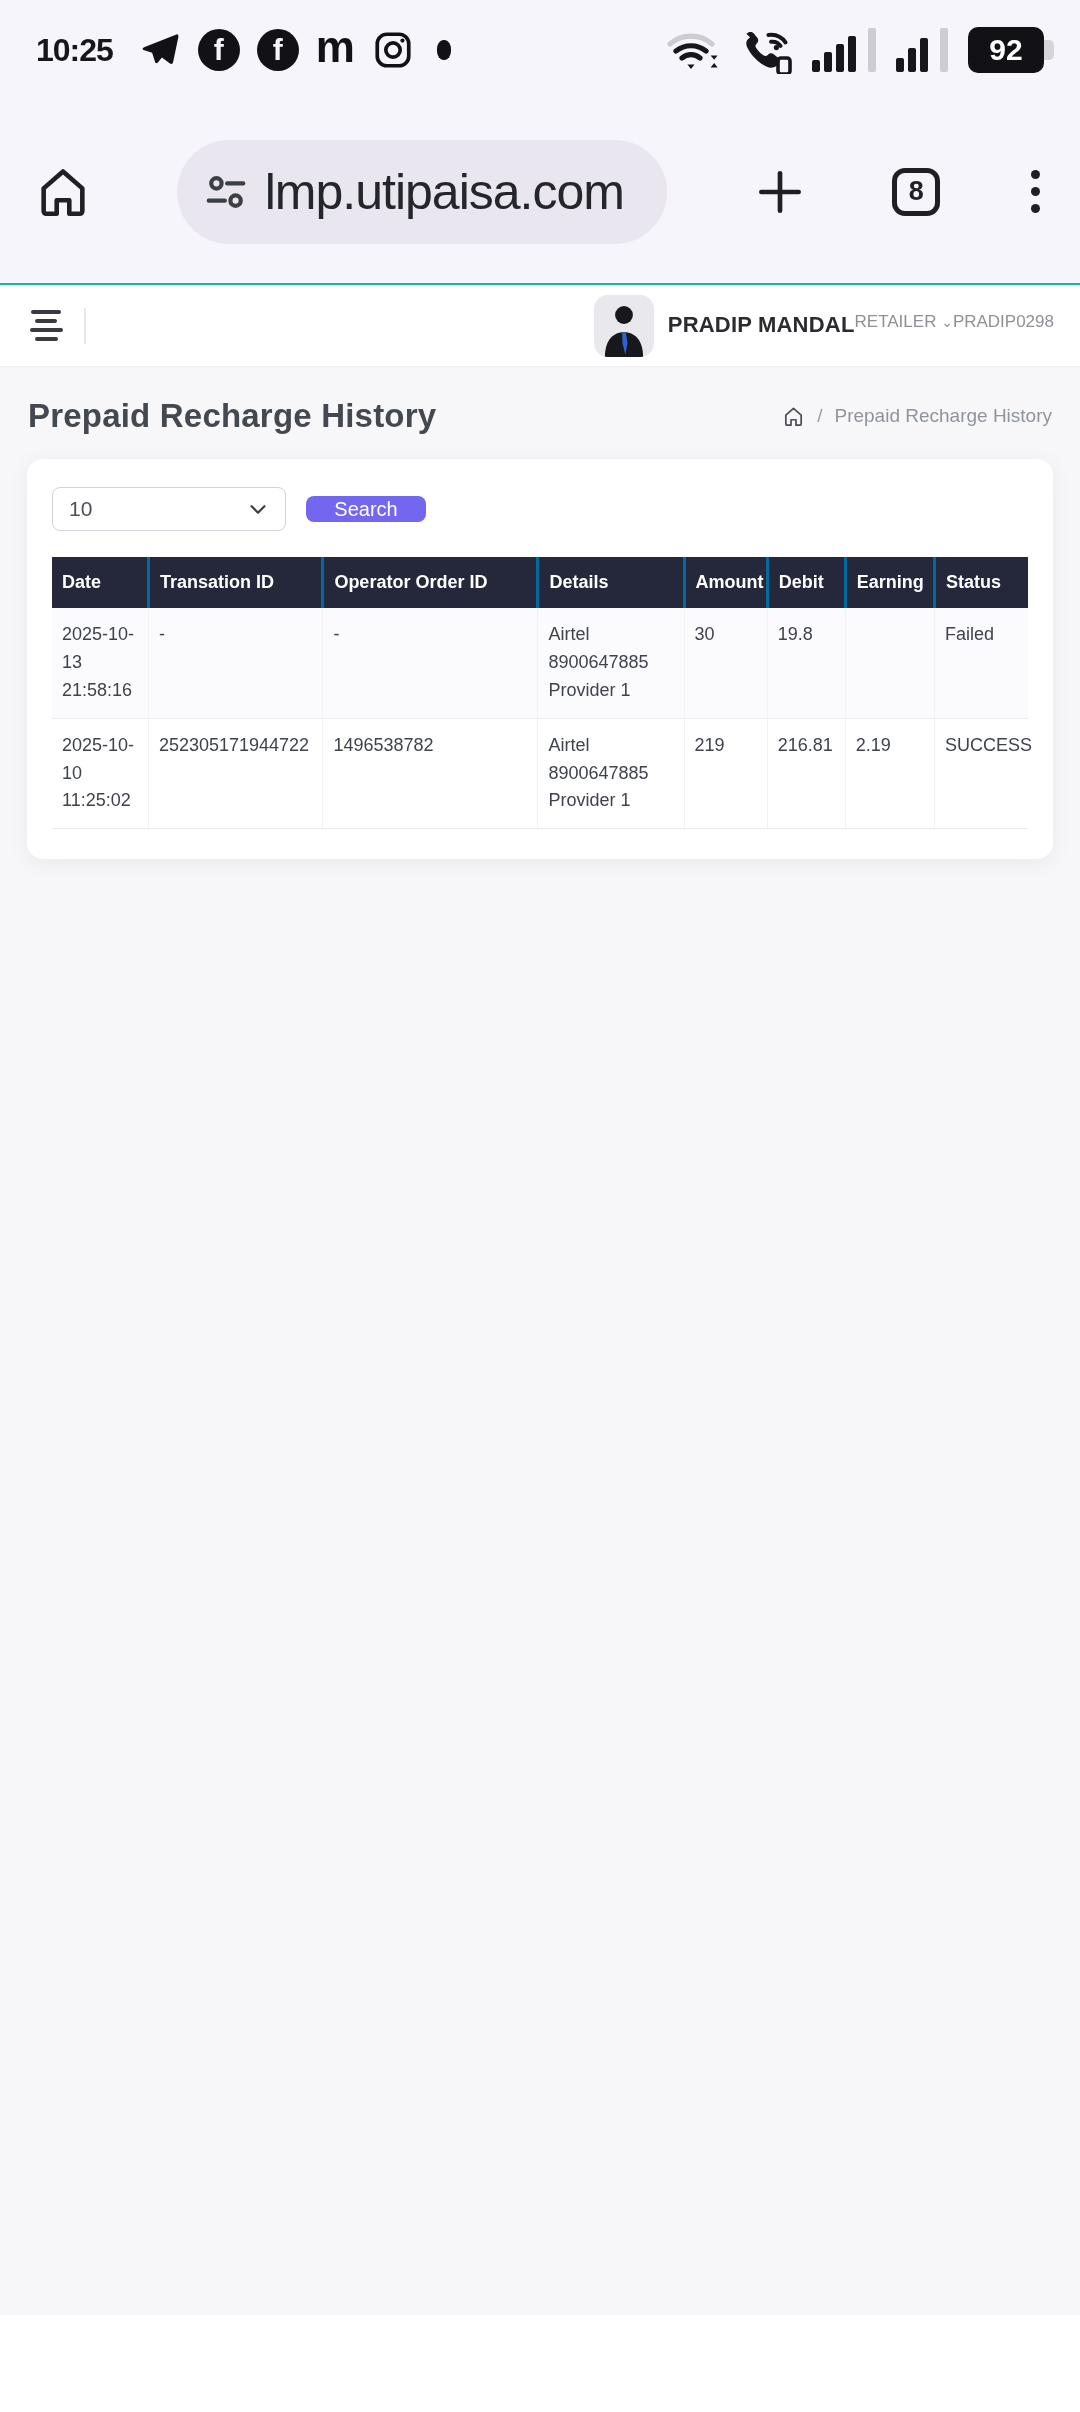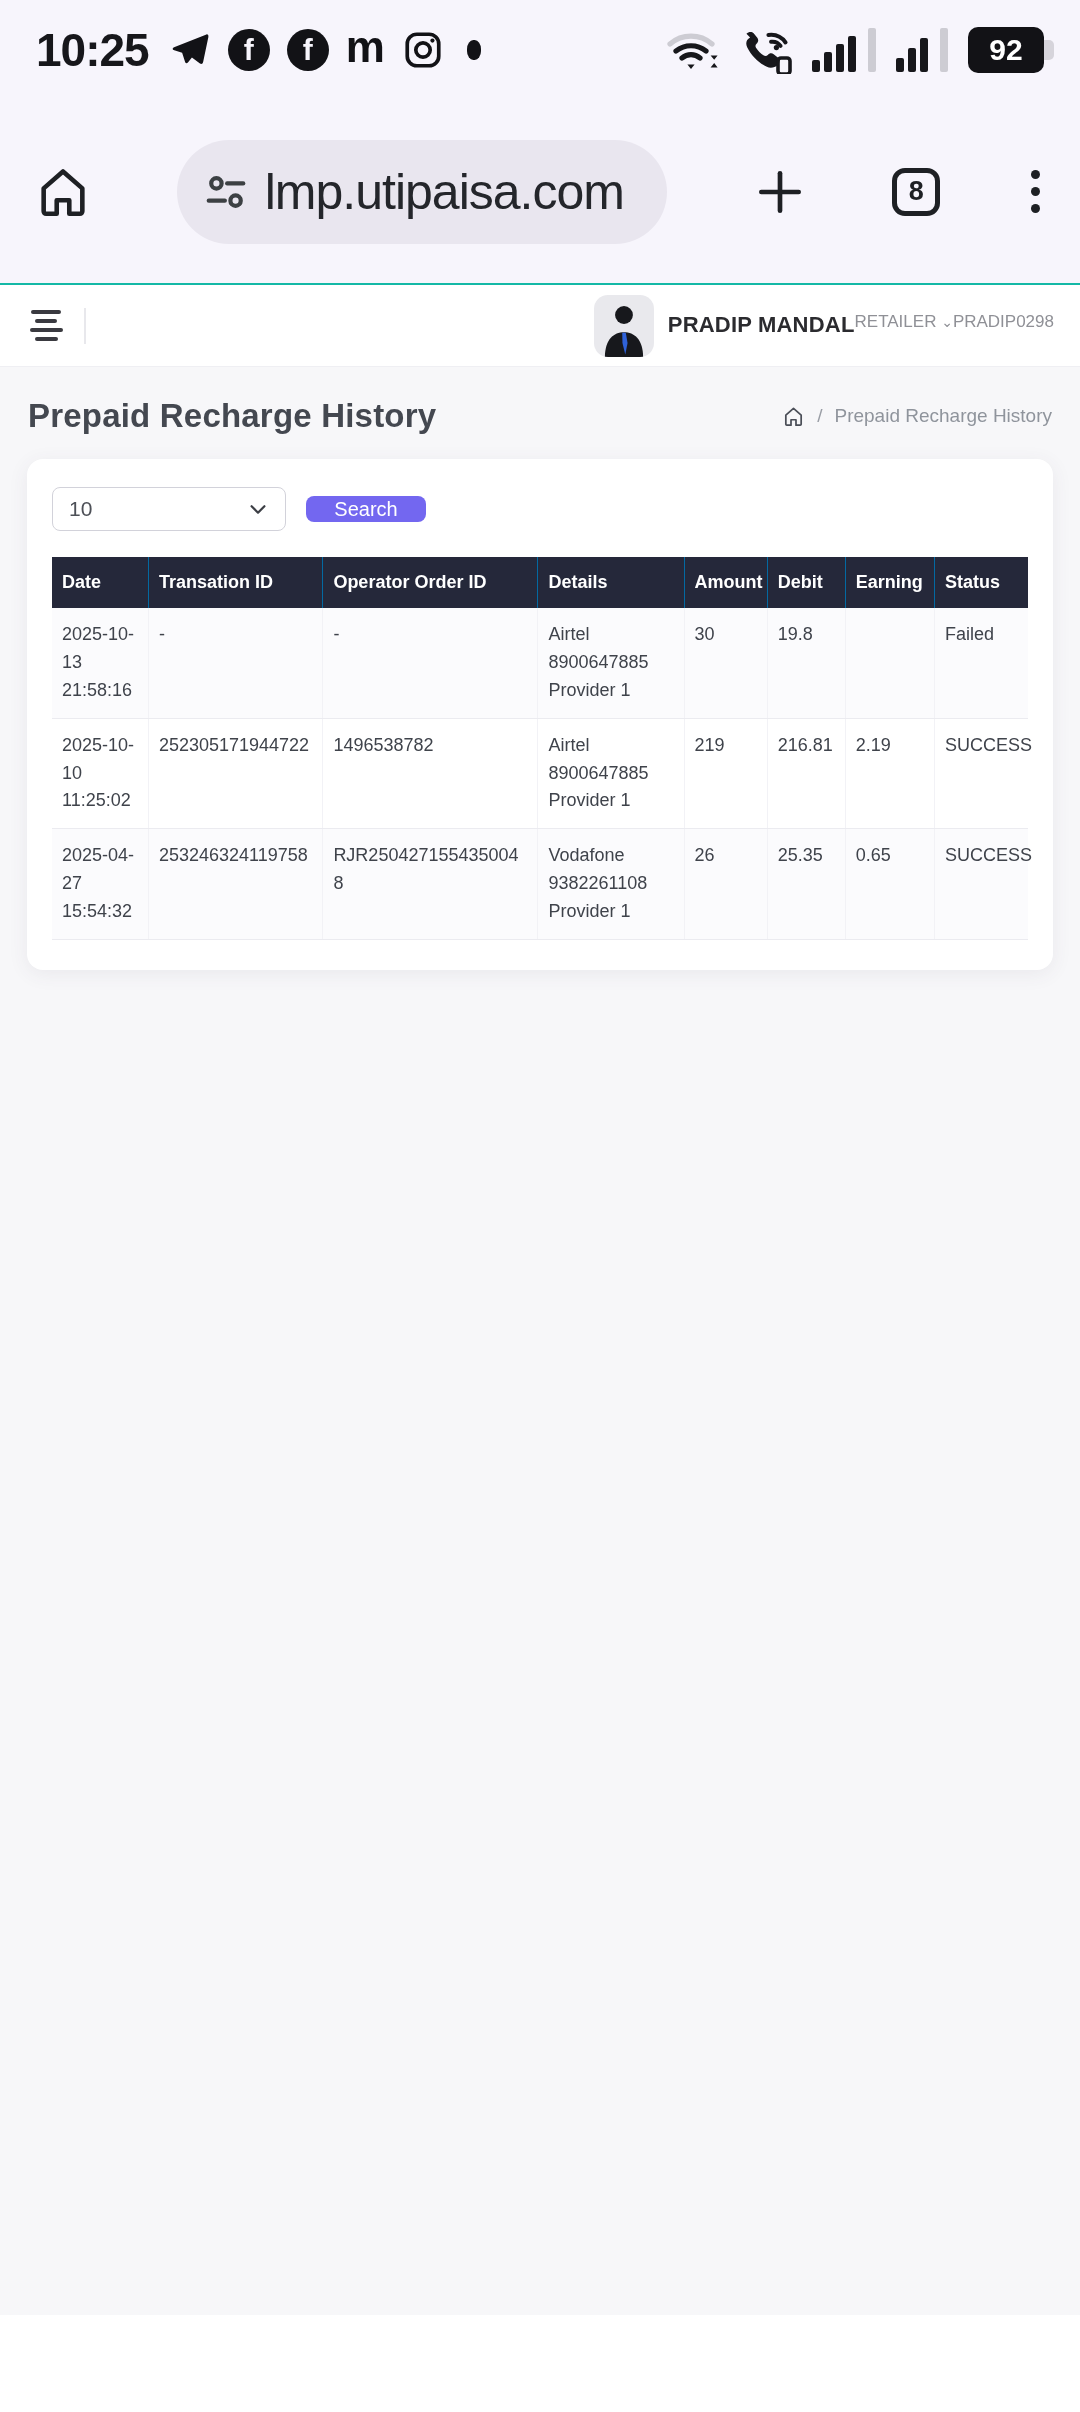--- a/index.html
+++ b/index.html
@@ -15,21 +15,21 @@
     --thead-bg:#25283a;
     --pager-text:#6f63e9;
     --ink:#17171b;
   }
 
   
   .status-bar {
     height:100px; background:#f7f5fc;
     display:flex; align-items:center; padding:0 36px;
   }
-  .time { font-size:46px; font-weight:700; color:var(--ink); letter-spacing:-1px; margin-right:20px; }
+  .time { font-size:32px; font-weight:700; color:var(--ink); letter-spacing:-1px; margin-right:26px; }
   .notif-icons { display:flex; align-items:center; gap:17px; }
   .fb-circle {
     width:42px; height:42px; border-radius:50%; background:#121216;
     color:#f7f5fc; font-weight:700; font-size:30px;
     display:flex; align-items:center; justify-content:center;
   }
   .m-glyph { font-size:44px; font-weight:700; color:#121216; line-height:1; margin-top:-6px; }
   .tiny-dot { width:14px; height:20px; border-radius:45% ; background:#121216; margin-left:6px; }
   .sb-right { margin-left:auto; display:flex; align-items:center; gap:20px; }
   .sig-group { display:flex; align-items:flex-end; gap:4px; height:44px; }
@@ -108,21 +108,21 @@
   .select-box .chev { margin-left:auto; }
   .search-btn {
     width:120px; height:26px; background:var(--primary); border:none; border-radius:8px;
     color:#fff; font-size:20px; font-family:inherit; cursor:pointer;
   }
 
   
   table { width:100%; border-collapse:collapse; table-layout:fixed; }
   thead th {
     background:var(--thead-bg); color:#fff; font-size:18px; font-weight:700;
-    text-align:left; padding:15px 10px; border-right:1px solid #0369a1;
+    text-align:left; padding:15px 10px; border-right:3px solid #0369a1;
     white-space:nowrap; overflow:hidden;
   }
   thead th:last-child { border-right:none; }
   tbody td {
     font-size:18px; color:#3f434b; padding:13px 10px; vertical-align:top;
     line-height:1.55; border-bottom:1px solid #ebebf0; border-right:1px solid #f2f2f6;
     overflow-wrap:anywhere;
   }
   tbody td:last-child { border-right:none; }
   tbody tr:nth-child(odd) { background:#fbfbfd; }
@@ -322,28 +322,18 @@
         <tr>
       <td>2025-10-10 11:25:02</td>
       <td>252305171944722</td>
       <td>1496538782</td>
       <td>Airtel 8900647885 Provider 1</td>
       <td>219</td>
       <td>216.81</td>
       <td>2.19</td>
       <td>SUCCESS</td>
     </tr>
-        <tr>
-      <td>2025-04-27 15:54:32</td>
-      <td>253246324119758</td>
-      <td>RJR2504271554350048</td>
-      <td>Vodafone 9382261108 Provider 1</td>
-      <td>26</td>
-      <td>25.35</td>
-      <td>0.65</td>
-      <td>SUCCESS</td>
-    </tr>
       </tbody>
   </table>
 
 </div>
 
 <div class="bottom-white"></div>
 
 </body></html>

